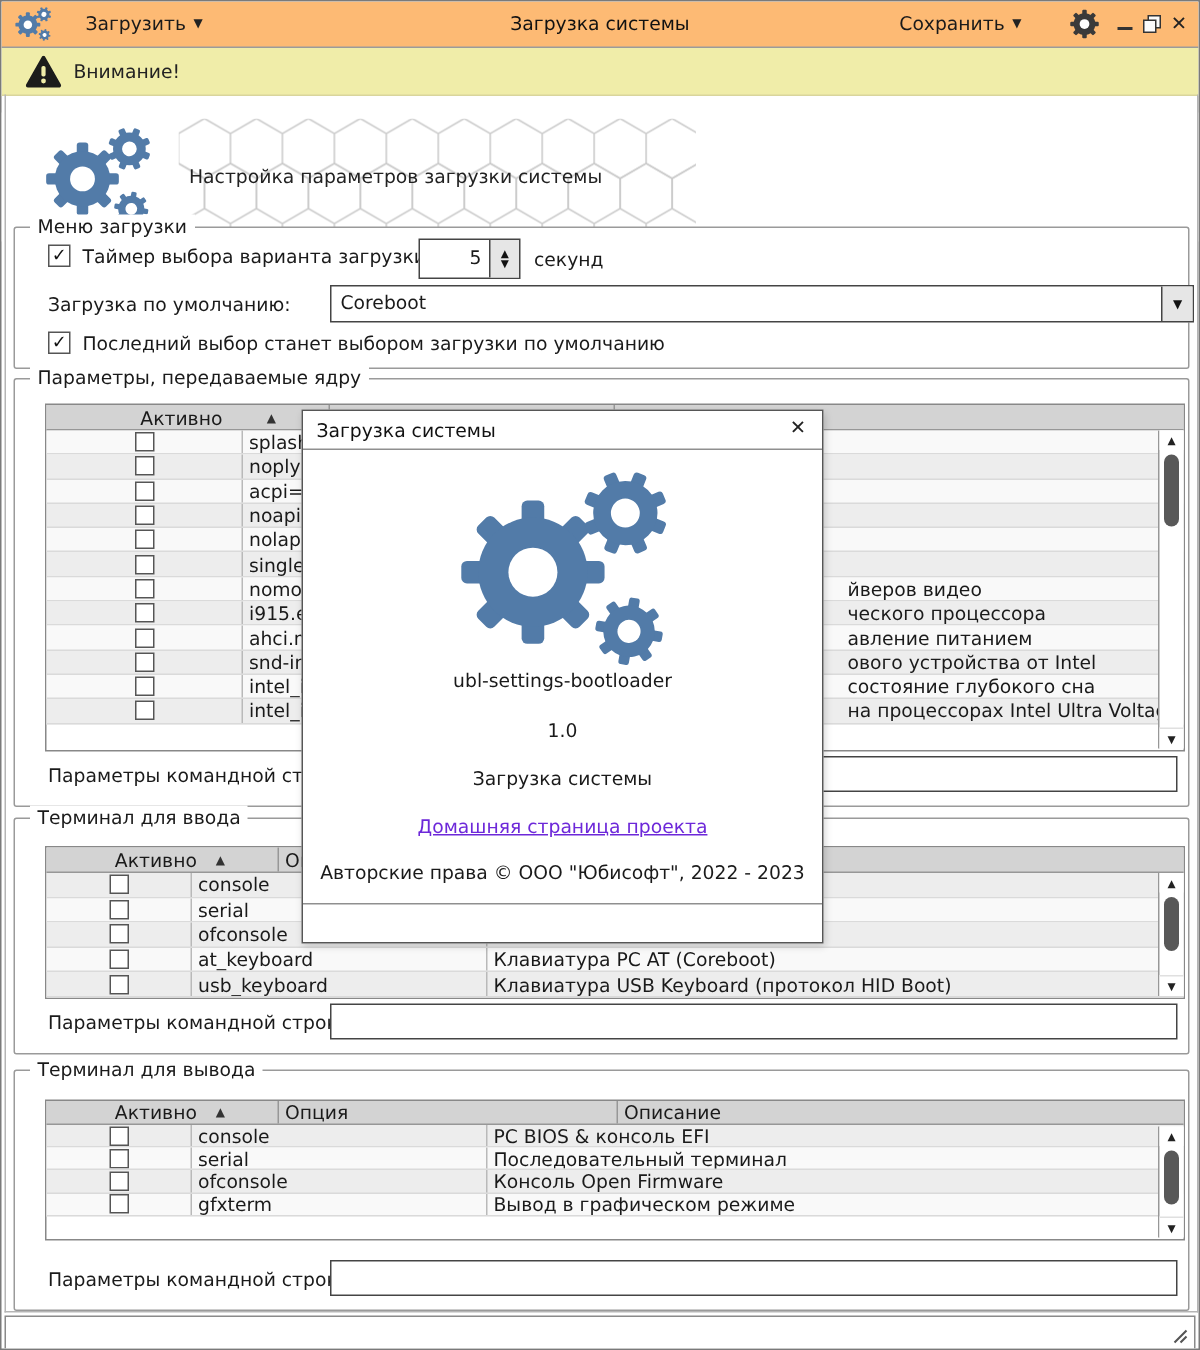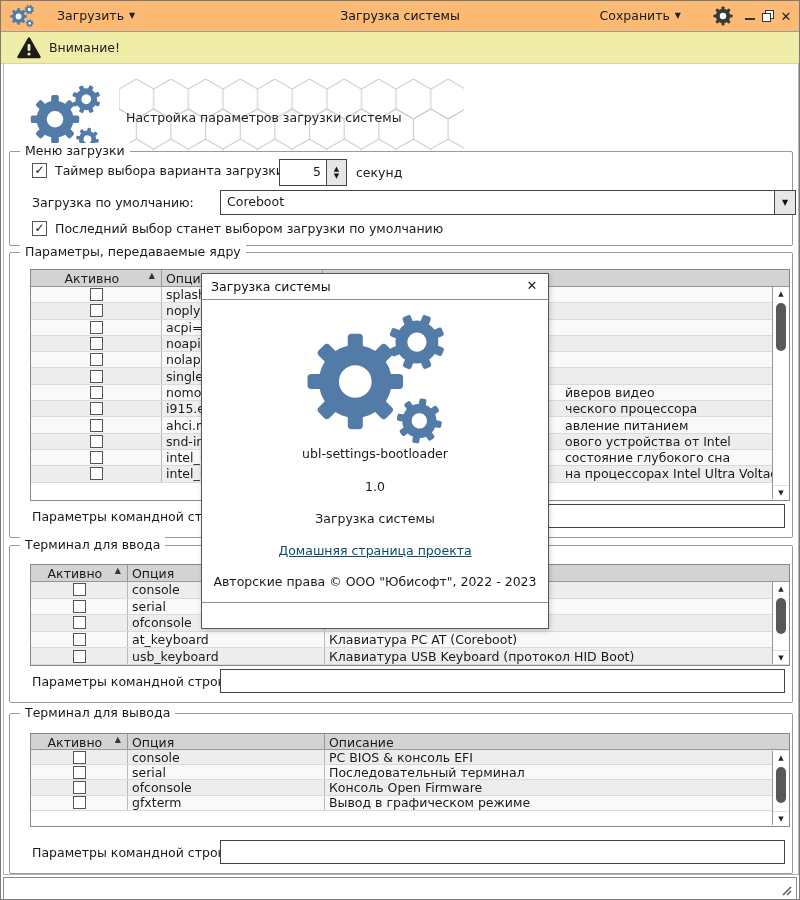--- a/index.html
+++ b/index.html
@@ -49,21 +49,21 @@
   .spin .btns{width:19px;border-left:1px solid #444;background:#e6e6e6;display:flex;flex-direction:column;
     align-items:center;justify-content:center;font-size:7px;line-height:7px;color:#111;}
   .combo{position:absolute;left:210px;top:38px;width:574px;height:23px;border:1px solid #444;background:#fff;display:flex;}
   .combo .val{flex:1;padding:3px 0 0 6px;}
   .combo .btn{width:20px;border-left:1px solid #444;background:#e6e6e6;display:flex;align-items:center;justify-content:center;font-size:8px;color:#111;}
   .cmdline-label{position:absolute;left:22px;}
   .cmdline-input{position:absolute;left:210px;width:563px;height:22px;border:1px solid #444;background:#fff;}
   
   .tbl{position:absolute;left:20px;width:758px;border:1px solid #888;background:#fff;}
   .t-head{display:flex;background:#d3d3d3;border-bottom:1px solid #979797;}
-  .t-hcell{padding:1px 4px;display:flex;align-items:flex-start;white-space:nowrap;overflow:hidden;}
+  .t-hcell{padding:1px 4px;display:flex;align-items:center;white-space:nowrap;overflow:hidden;margin-left:29px;}
   .t-hcell .sort{font-size:8px;margin-left:auto;color:#333;padding-right:2px;}
   .t-row{display:flex;border-bottom:1px solid #dadada;}
   .t-row.odd{background:#ededed;}
   .t-row.even{background:#f9f9f9;}
   .t-cell{padding:0 4px;display:flex;align-items:center;white-space:nowrap;overflow:hidden;}
   .c-active{justify-content:center;}
   .c-active .cbx{width:11px;height:11px;flex:0 0 11px;}
   .bl{border-left:1px solid #b9b9b9;}
   .hbl{border-left:1px solid #979797;}
   
@@ -99,21 +99,21 @@
   .m-titlebar{position:absolute;left:0;top:0;width:100%;height:25px;border-bottom:1px solid #8f8f8f;background:#fff;}
   .m-title{position:absolute;left:9px;top:5px;color:#111;}
   .m-close{position:absolute;right:8px;top:4px;width:16px;height:16px;text-align:center;font-size:13px;color:#222;}
   .m-logo{position:absolute;left:50%;top:36px;transform:translateX(-50%);width:175px;height:138px;}
   .m-line{position:absolute;left:0;width:100%;text-align:center;color:#1a1a1a;}
   #m-app{top:172px;}
   #m-ver{top:205px;}
   #m-desc{top:237px;}
   #m-link{top:269px;}
   #m-copy{top:300px;}
-  .m-link a{color:#0c4a6e;text-decoration:underline;cursor:pointer;}
+  .m-link a{color:#6d28d9;text-decoration:underline;cursor:pointer;}
   .m-footer{position:absolute;left:0;bottom:0;width:100%;height:25px;border-top:1px solid #8f8f8f;background:#fff;}
   
   .content-frame{position:absolute;left:2px;top:62px;width:794px;height:811px;
     border-left:1px solid #b5b5b5;border-right:1px solid #b5b5b5;border-bottom:1px solid #b5b5b5;pointer-events:none;}
 </style>
 </head>
 <body>
 
 <svg width="0" height="0" style="position:absolute">
   <defs>

